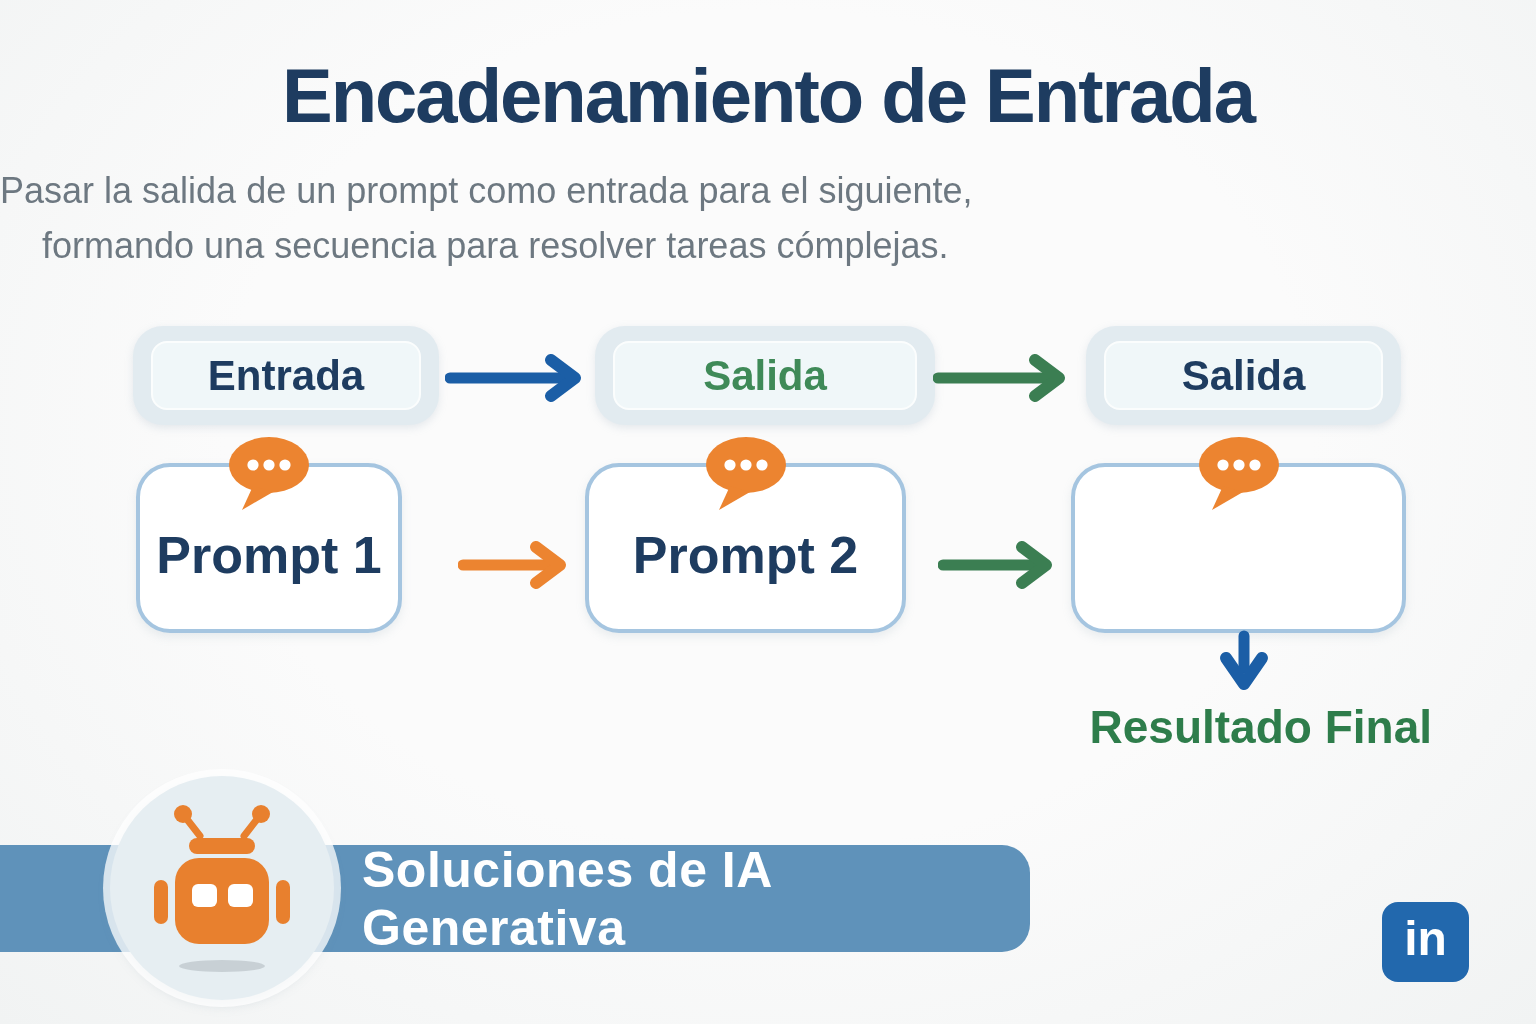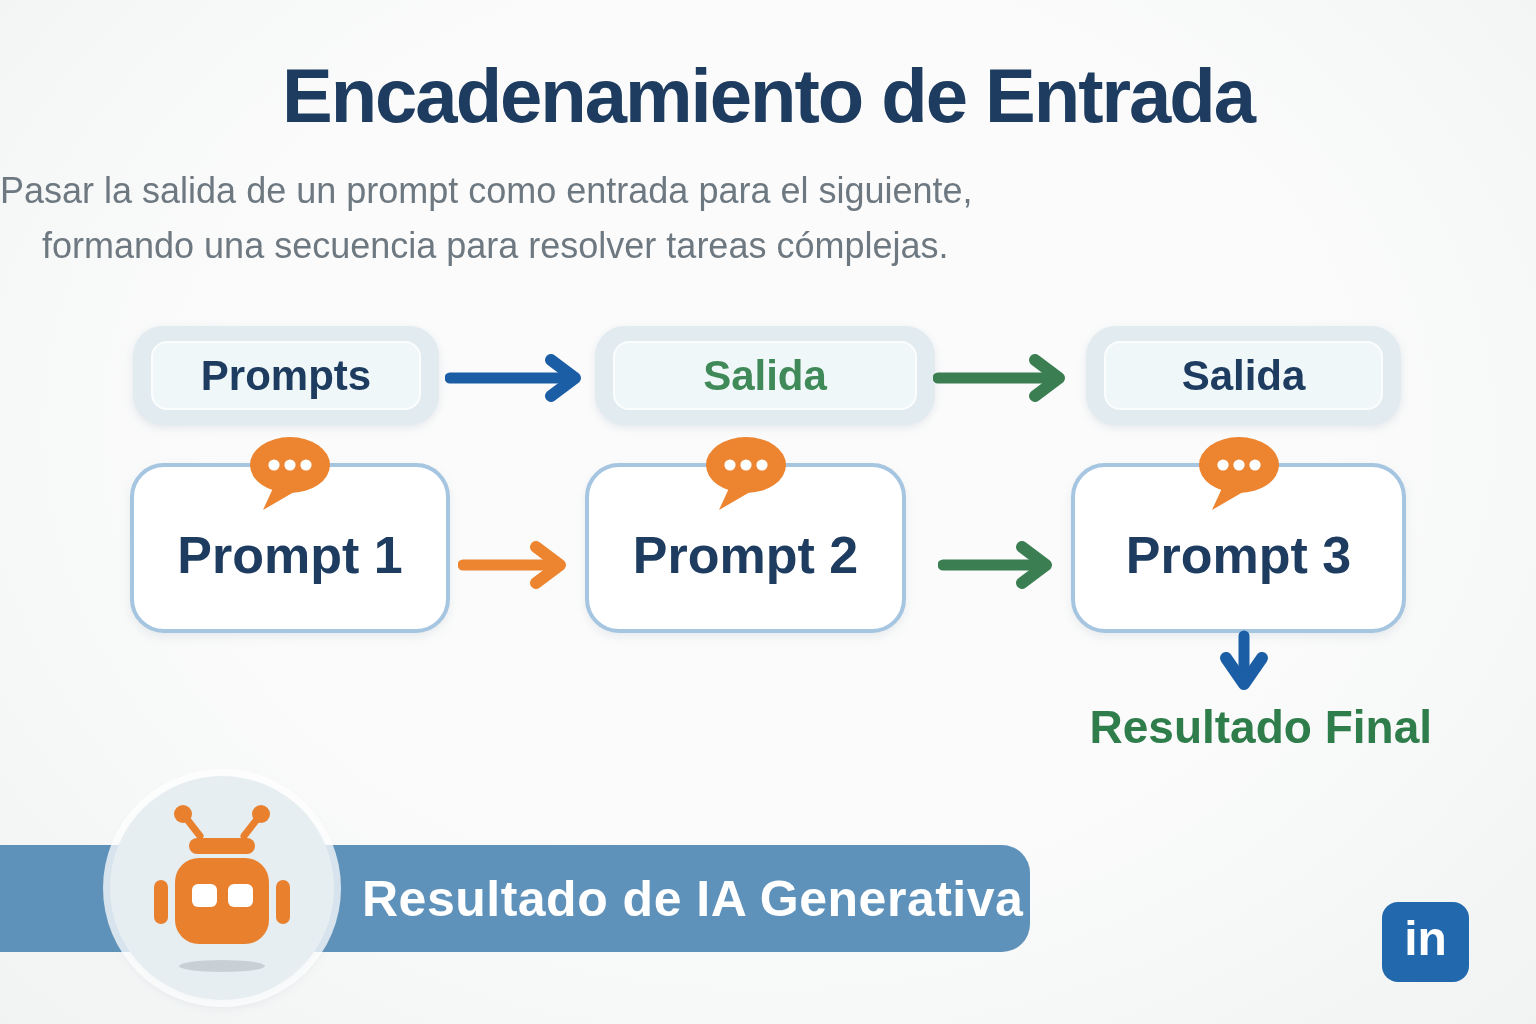--- a/index.html
+++ b/index.html
@@ -66,21 +66,21 @@
     box-shadow: 0 4px 10px rgba(150,170,185,0.18);
     display: flex; align-items: center; justify-content: center;
     box-sizing: border-box;
   }
   .prompt-label {
     font-size: 52px;
     font-weight: bold;
     color: #1e3c60;
     padding-top: 14px;
   }
-  .pb-1 { left: 130px;  width: 320px; }
+  .pb-1 { left: 136px;  width: 266px; }
   .pb-2 { left: 585px;  width: 321px; }
   .pb-3 { left: 1071px; width: 335px; }
 
   .chat-icon {
     position: absolute;
     top: -31px; left: 50%;
     transform: translateX(-50%);
     width: 84px; height: 80px;
   }
 
@@ -155,21 +155,21 @@
 
 <div class="canvas">
 
   <div class="title">Encadenamiento de Entrada</div>
   <div class="subtitle">
     <span class="line1">Pasar la salida de un prompt como entrada para el siguiente,</span>
     <span class="line2">formando una secuencia para resolver tareas cómplejas.</span>
   </div>
 
   <div class="io-box io-1">
-    <div class="io-inner">Prompts</div>
+    <div class="io-inner">Entrada</div>
   </div>
   <div class="io-box io-2 io-green">
     <div class="io-inner">Salida</div>
   </div>
   <div class="io-box io-3">
     <div class="io-inner">Salida</div>
   </div>
 
   <svg class="arrow arrow-1" width="152" height="52" viewBox="0 0 152 52">
     <path d="M5 26 H120" stroke="#1b5ea6" stroke-width="11" stroke-linecap="round" fill="none"></path>
@@ -203,40 +203,39 @@
   </div>
 
   <div class="prompt-box pb-3">
     <svg class="chat-icon" viewBox="0 0 84 80">
       <ellipse cx="42" cy="29" rx="40" ry="28" fill="#ec8430"></ellipse>
       <path d="M26 50 L15 74 L46 56 Z" fill="#ec8430"></path>
       <circle cx="26" cy="29" r="5.6" fill="#ffffff"></circle>
       <circle cx="42" cy="29" r="5.6" fill="#ffffff"></circle>
       <circle cx="58" cy="29" r="5.6" fill="#ffffff"></circle>
     </svg>
-    <span class="prompt-label">Prompt 3</span>
   </div>
 
   <svg class="arrow arrow-3" width="124" height="52" viewBox="0 0 124 52">
     <path d="M5 26 H92" stroke="#ec8430" stroke-width="11" stroke-linecap="round" fill="none"></path>
     <path d="M78 8 L102 26 L78 44" stroke="#ec8430" stroke-width="12" stroke-linecap="round" stroke-linejoin="round" fill="none"></path>
   </svg>
   <svg class="arrow arrow-4" width="130" height="52" viewBox="0 0 130 52">
     <path d="M5 26 H98" stroke="#3b7e52" stroke-width="11" stroke-linecap="round" fill="none"></path>
     <path d="M84 8 L108 26 L84 44" stroke="#3b7e52" stroke-width="12" stroke-linecap="round" stroke-linejoin="round" fill="none"></path>
   </svg>
 
   <svg class="arrow arrow-down" width="62" height="66" viewBox="0 0 62 66">
     <path d="M31 6 V38" stroke="#1b5ea6" stroke-width="11" stroke-linecap="round" fill="none"></path>
     <path d="M13 28 L31 54 L49 28" stroke="#1b5ea6" stroke-width="12" stroke-linecap="round" stroke-linejoin="round" fill="none"></path>
   </svg>
   <div class="result-label">Resultado Final</div>
 
   <div class="banner">
-    <div class="banner-label">Resultado de IA Generativa</div>
+    <div class="banner-label">Soluciones de IA Generativa</div>
   </div>
 
   <div class="robot-circle">
     <svg class="robot-icon" viewBox="0 0 170 176">
 
       <path d="M63 34 L49 16" stroke="#e8802e" stroke-width="7" stroke-linecap="round" fill="none"></path>
       <path d="M107 34 L121 16" stroke="#e8802e" stroke-width="7" stroke-linecap="round" fill="none"></path>
       <circle cx="46" cy="12" r="9" fill="#e8802e"></circle>
       <circle cx="124" cy="12" r="9" fill="#e8802e"></circle>
 

